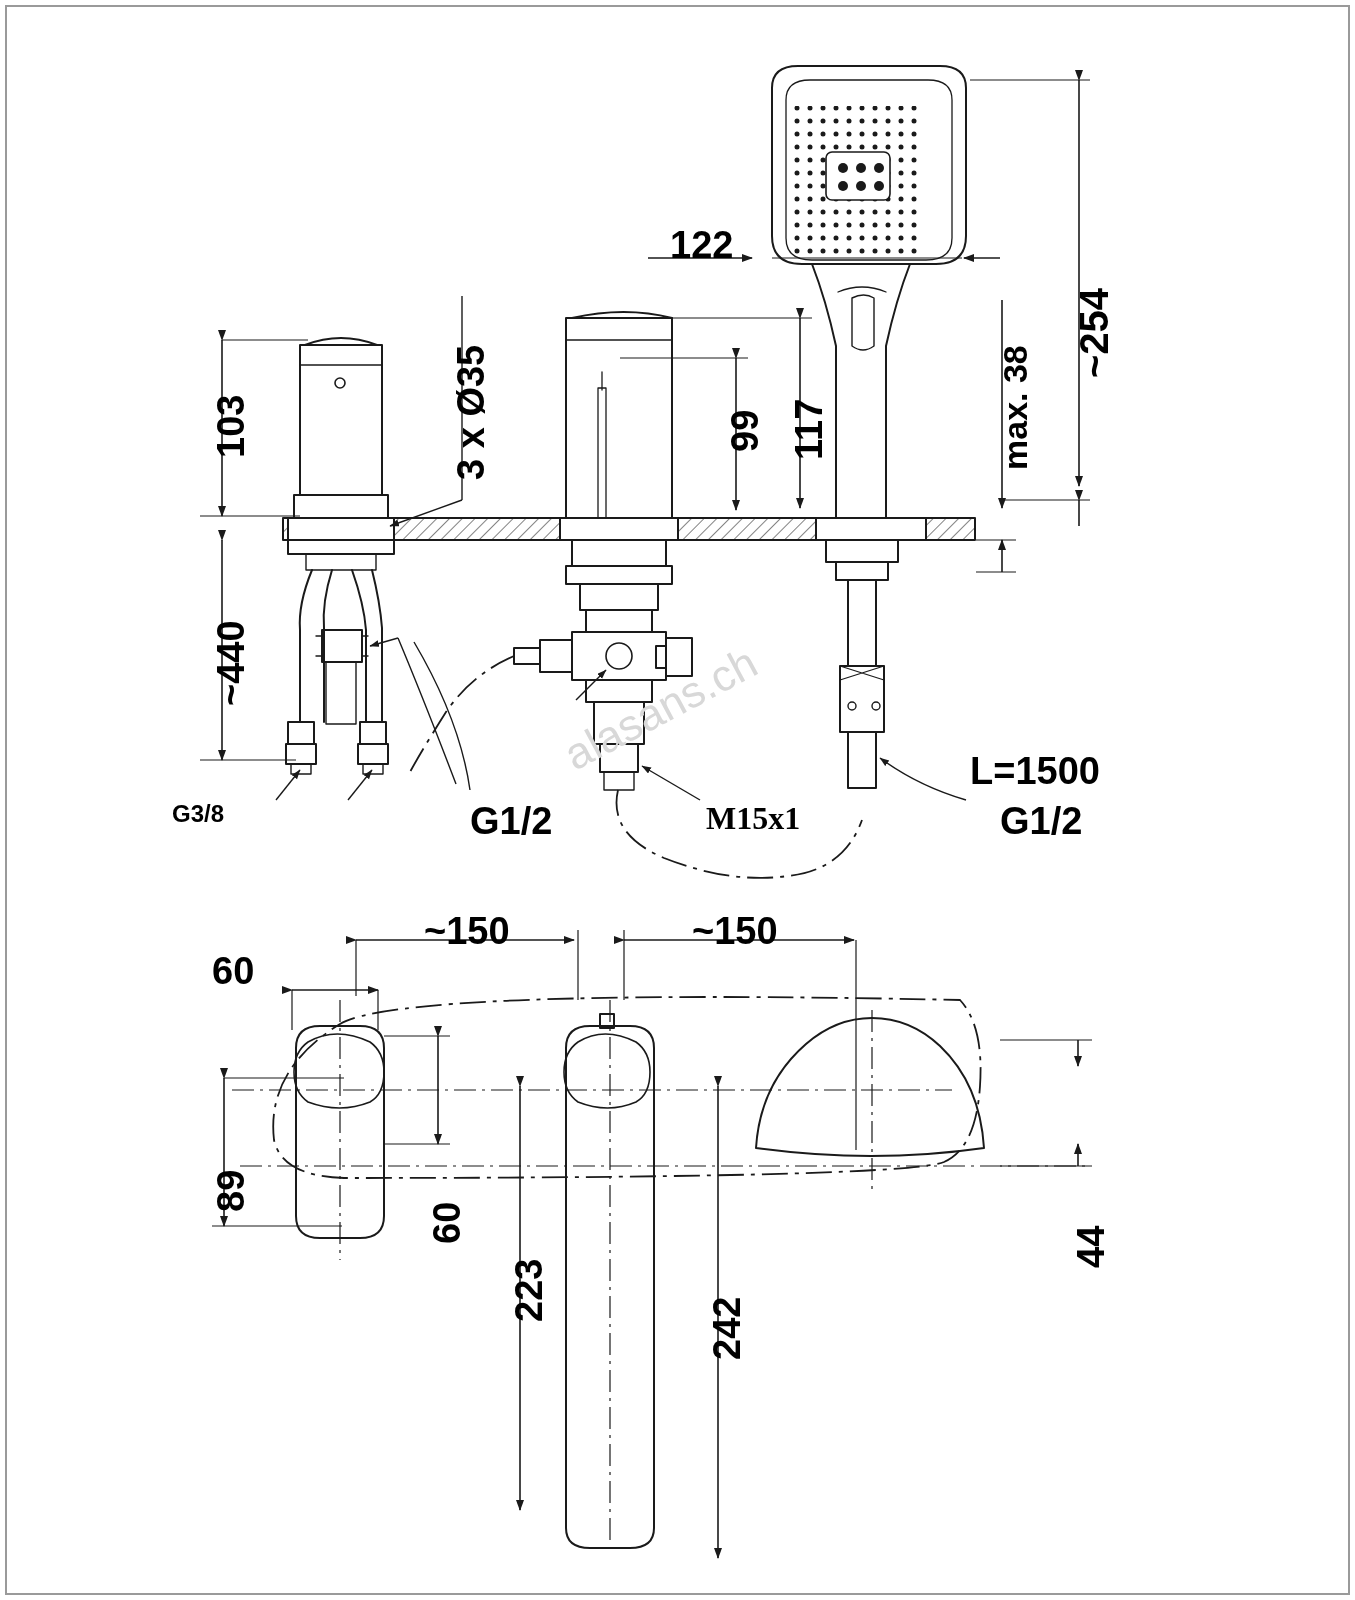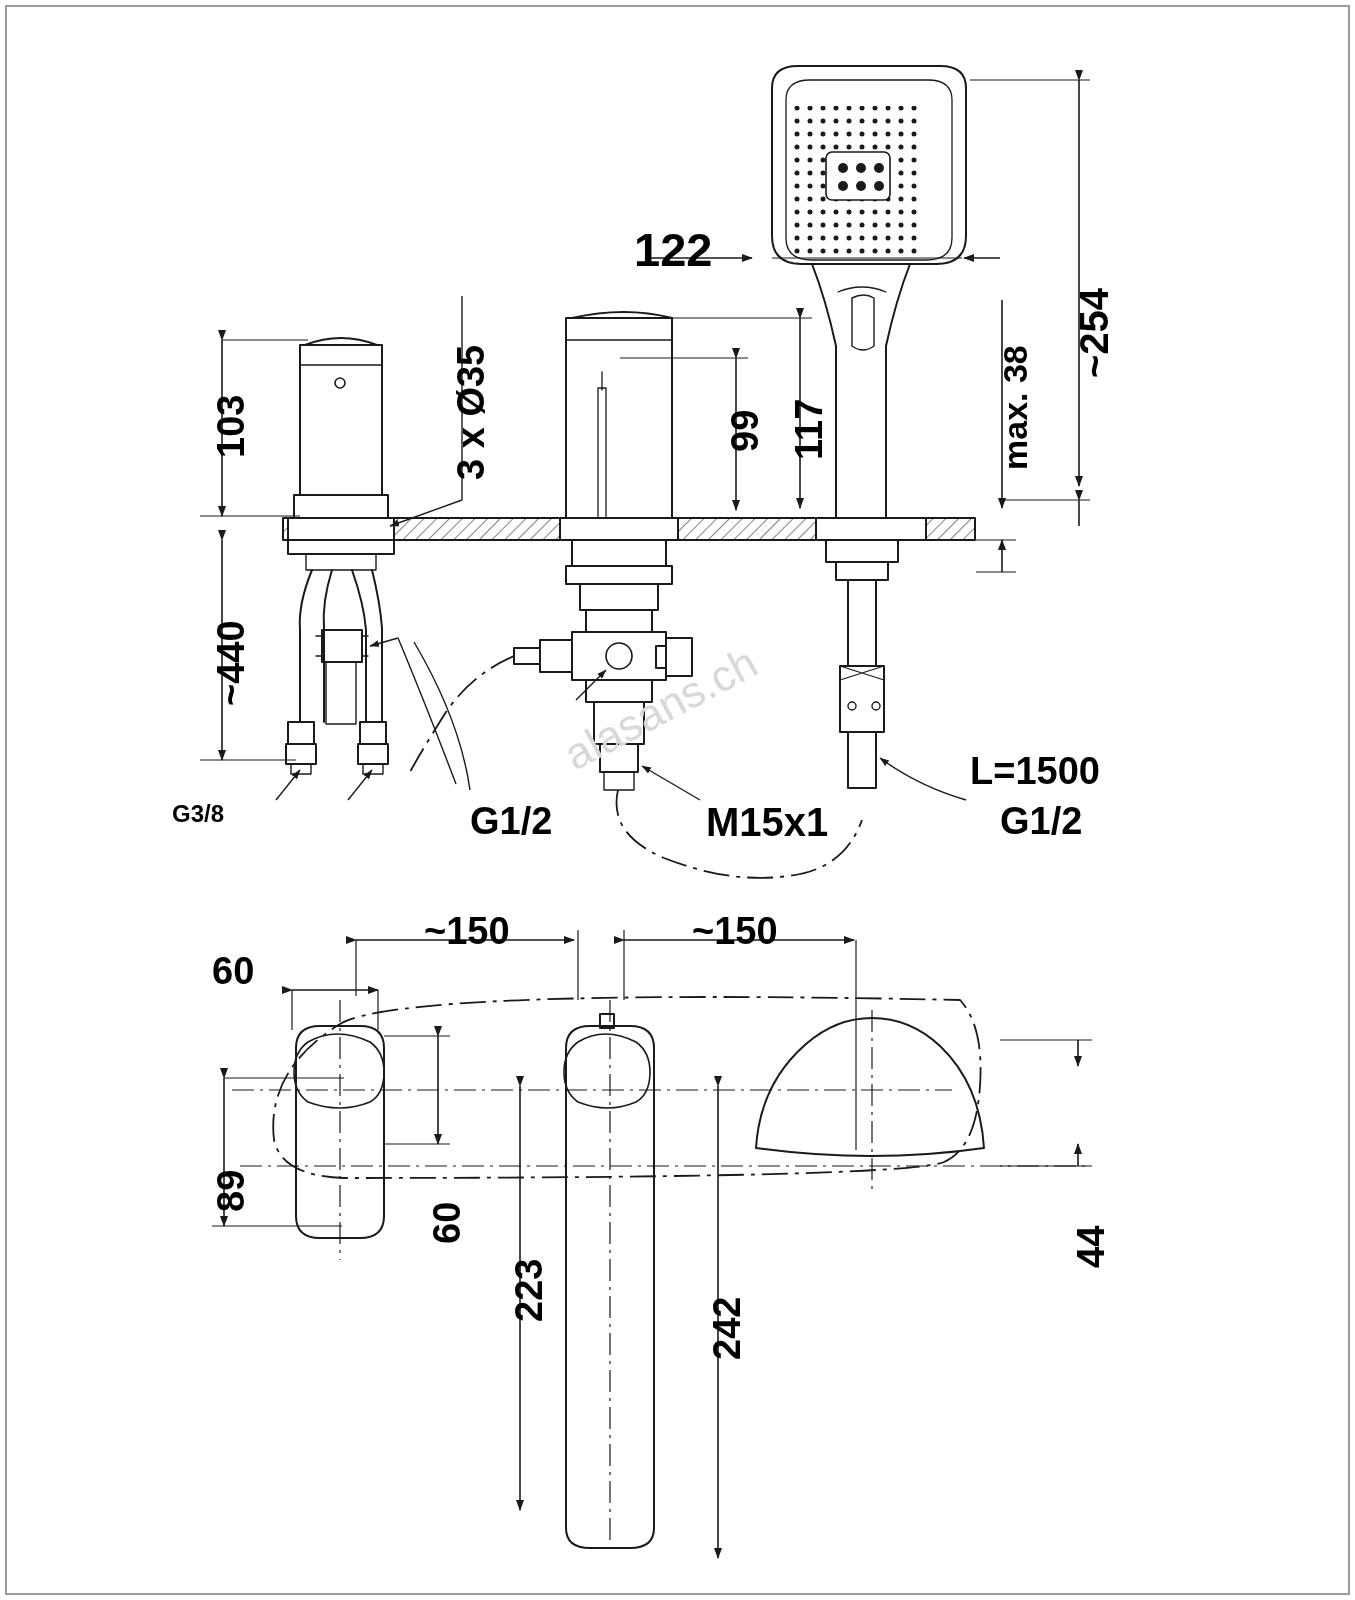--- a/index.html
+++ b/index.html
@@ -237,30 +237,30 @@
       <path d="M1000,1166 h92" stroke-width="1.2"></path>
 
       <path d="M520,1086 v424" marker-start="url(#ar)" marker-end="url(#ar)"></path>
 
       <path d="M718,1086 v472" marker-start="url(#ar)" marker-end="url(#ar)"></path>
     </g>
   </svg>
 
   <div class="dim rot90" style="left:1074px;top:378px;font-size:40px;">~254</div>
   <div class="dim rot90" style="left:998px;top:470px;font-size:34px;">max. 38</div>
-  <div class="dim" style="left:634px;top:226px;font-size:47px;">122</div>
+  <div class="dim" style="left:670px;top:226px;font-size:38px;">122</div>
   <div class="dim rot90" style="left:790px;top:460px;font-size:38px;">117</div>
   <div class="dim rot90" style="left:726px;top:452px;font-size:38px;">99</div>
   <div class="dim rot90" style="left:212px;top:458px;font-size:38px;">103</div>
   <div class="dim rot90" style="left:212px;top:706px;font-size:38px;">~440</div>
   <div class="dim rot90" style="left:452px;top:480px;font-size:38px;">3 x Ø35</div>
 
   <div class="dim" style="left:172px;top:802px;font-size:24px;">G3/8</div>
   <div class="dim" style="left:470px;top:802px;font-size:38px;">G1/2</div>
-  <div class="dim" style="left:706px;top:802px;font-size:40px;">M15x1</div>
+  <div class="dim" style="left:706px;top:802px;font-size:32px;font-family:Liberation Serif, serif;">M15x1</div>
   <div class="dim" style="left:970px;top:752px;font-size:38px;">L=1500</div>
   <div class="dim" style="left:1000px;top:802px;font-size:38px;">G1/2</div>
 
   <div class="dim" style="left:424px;top:912px;font-size:38px;">~150</div>
   <div class="dim" style="left:692px;top:912px;font-size:38px;">~150</div>
   <div class="dim" style="left:212px;top:952px;font-size:38px;">60</div>
   <div class="dim rot90" style="left:428px;top:1244px;font-size:38px;">60</div>
   <div class="dim rot90" style="left:212px;top:1212px;font-size:38px;">89</div>
   <div class="dim rot90" style="left:1072px;top:1268px;font-size:38px;">44</div>
   <div class="dim rot90" style="left:510px;top:1322px;font-size:38px;">223</div>

